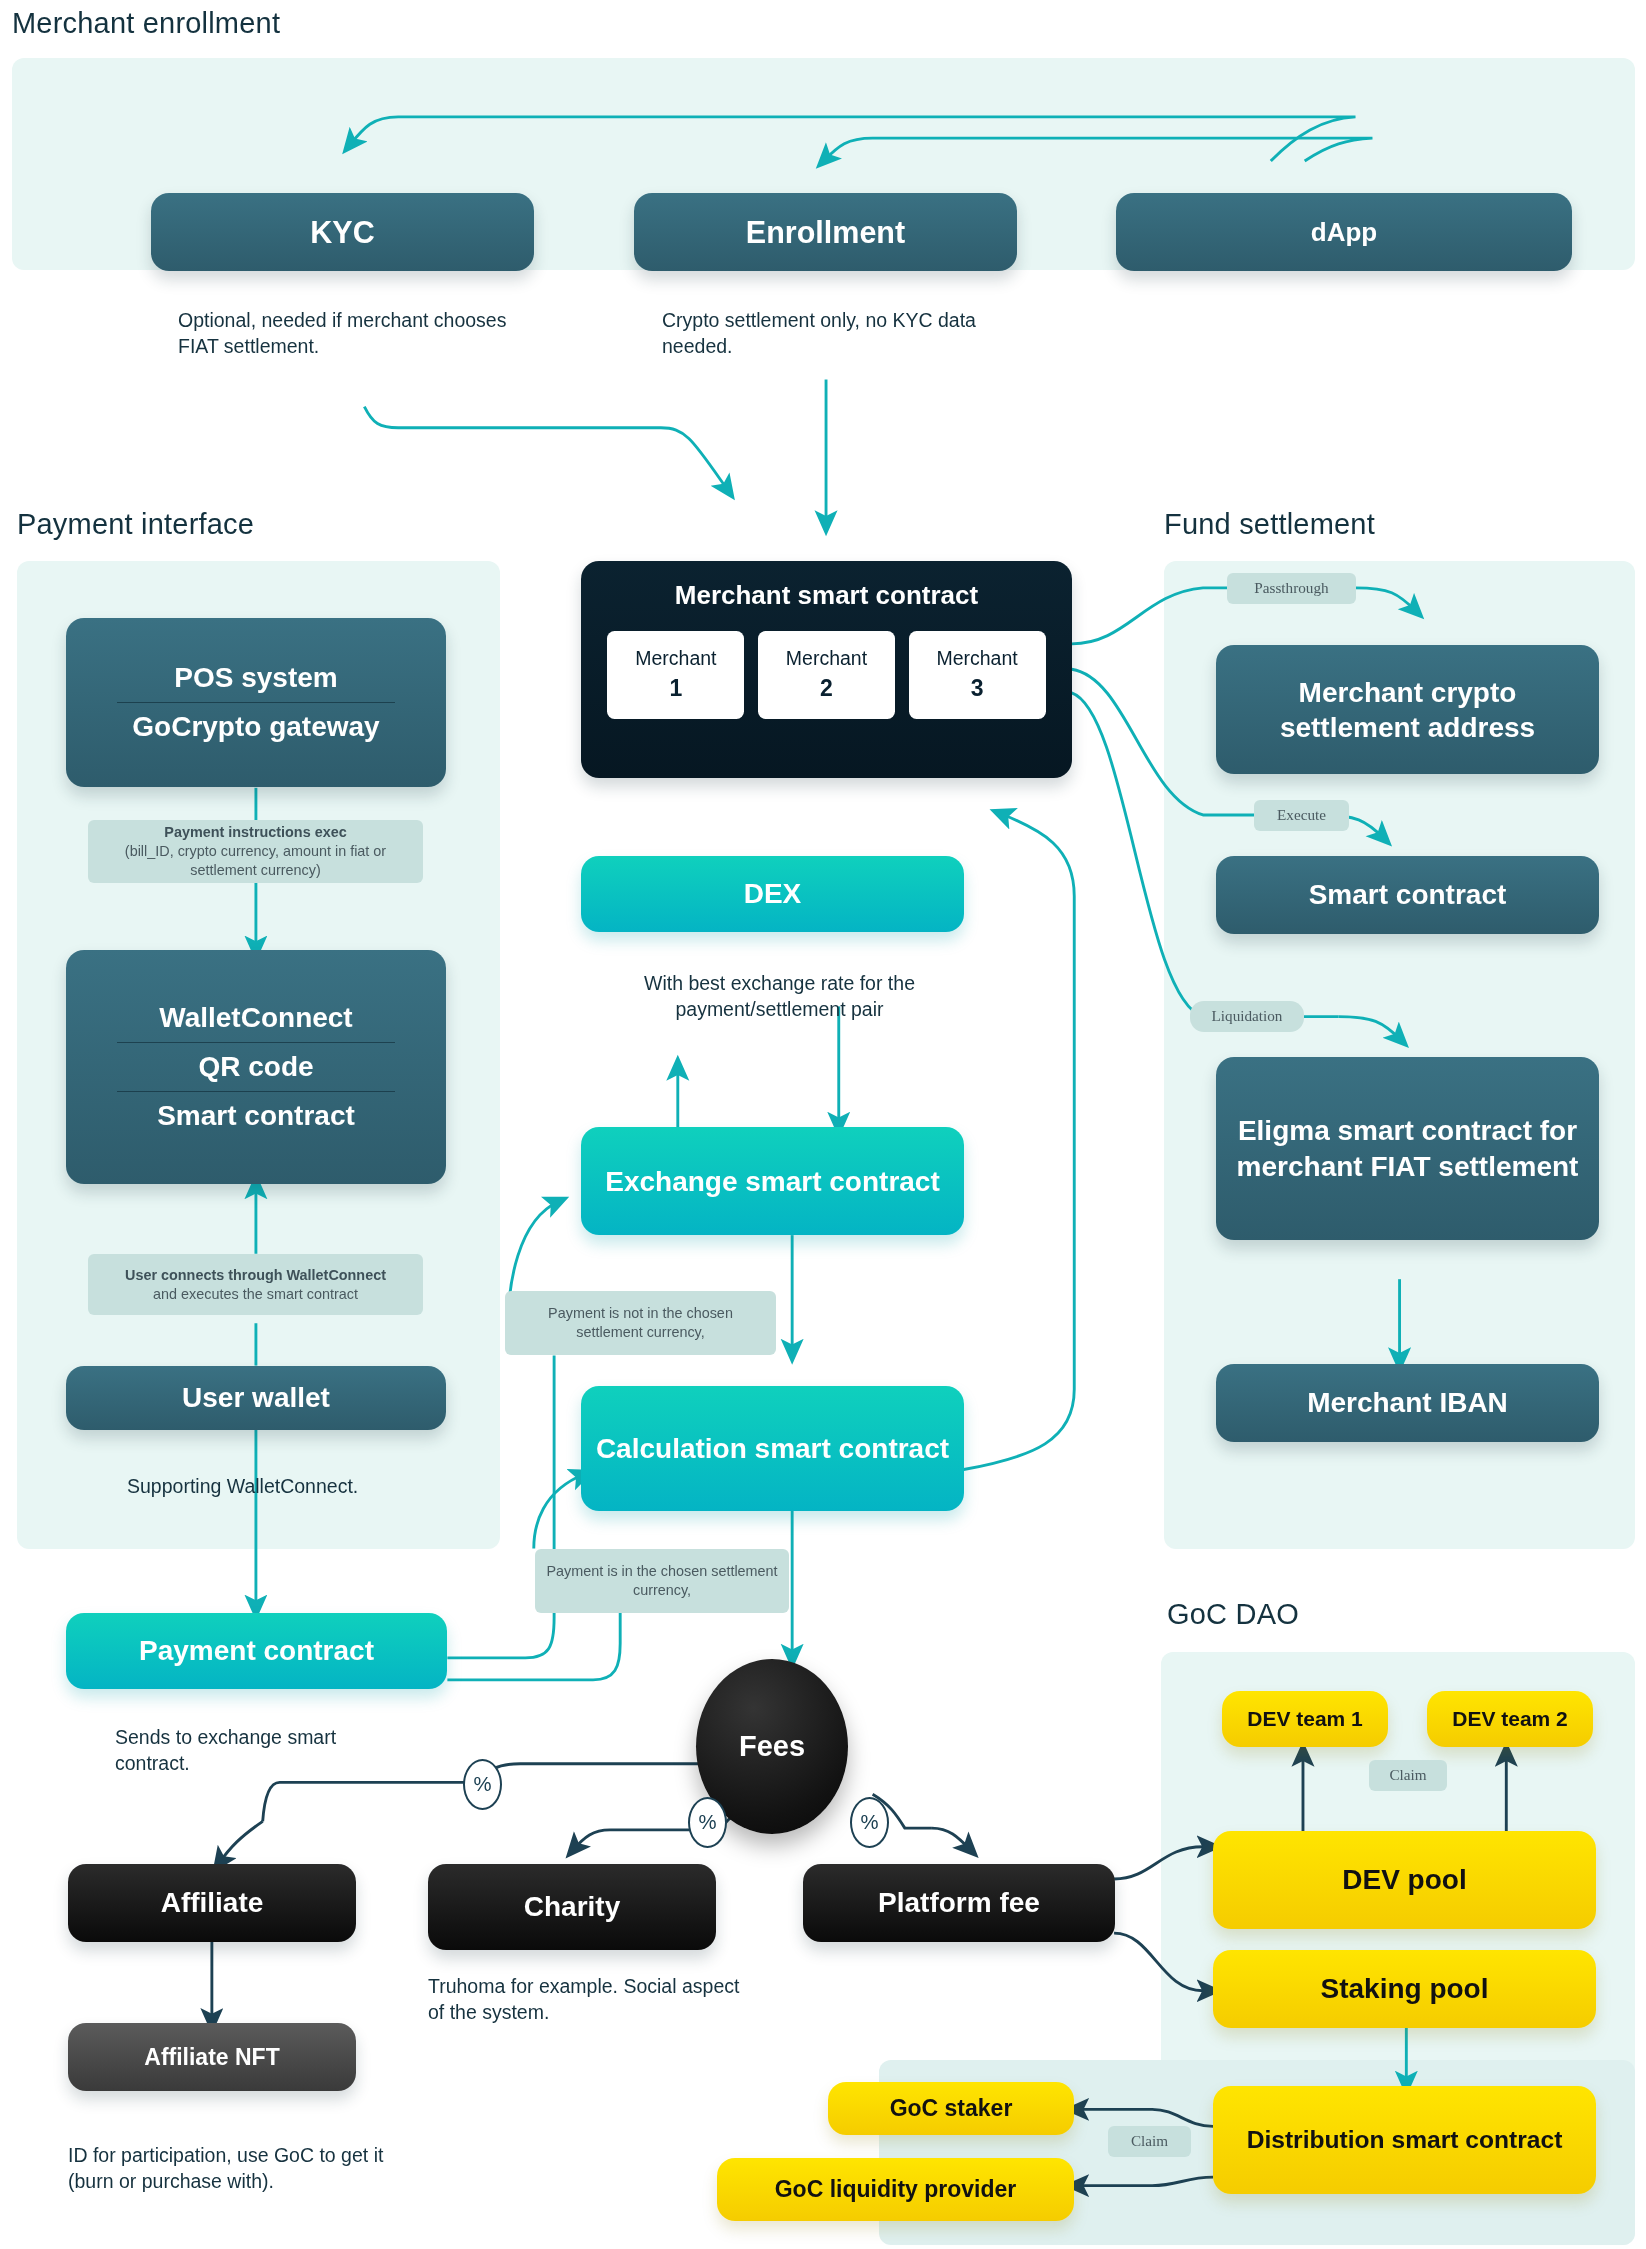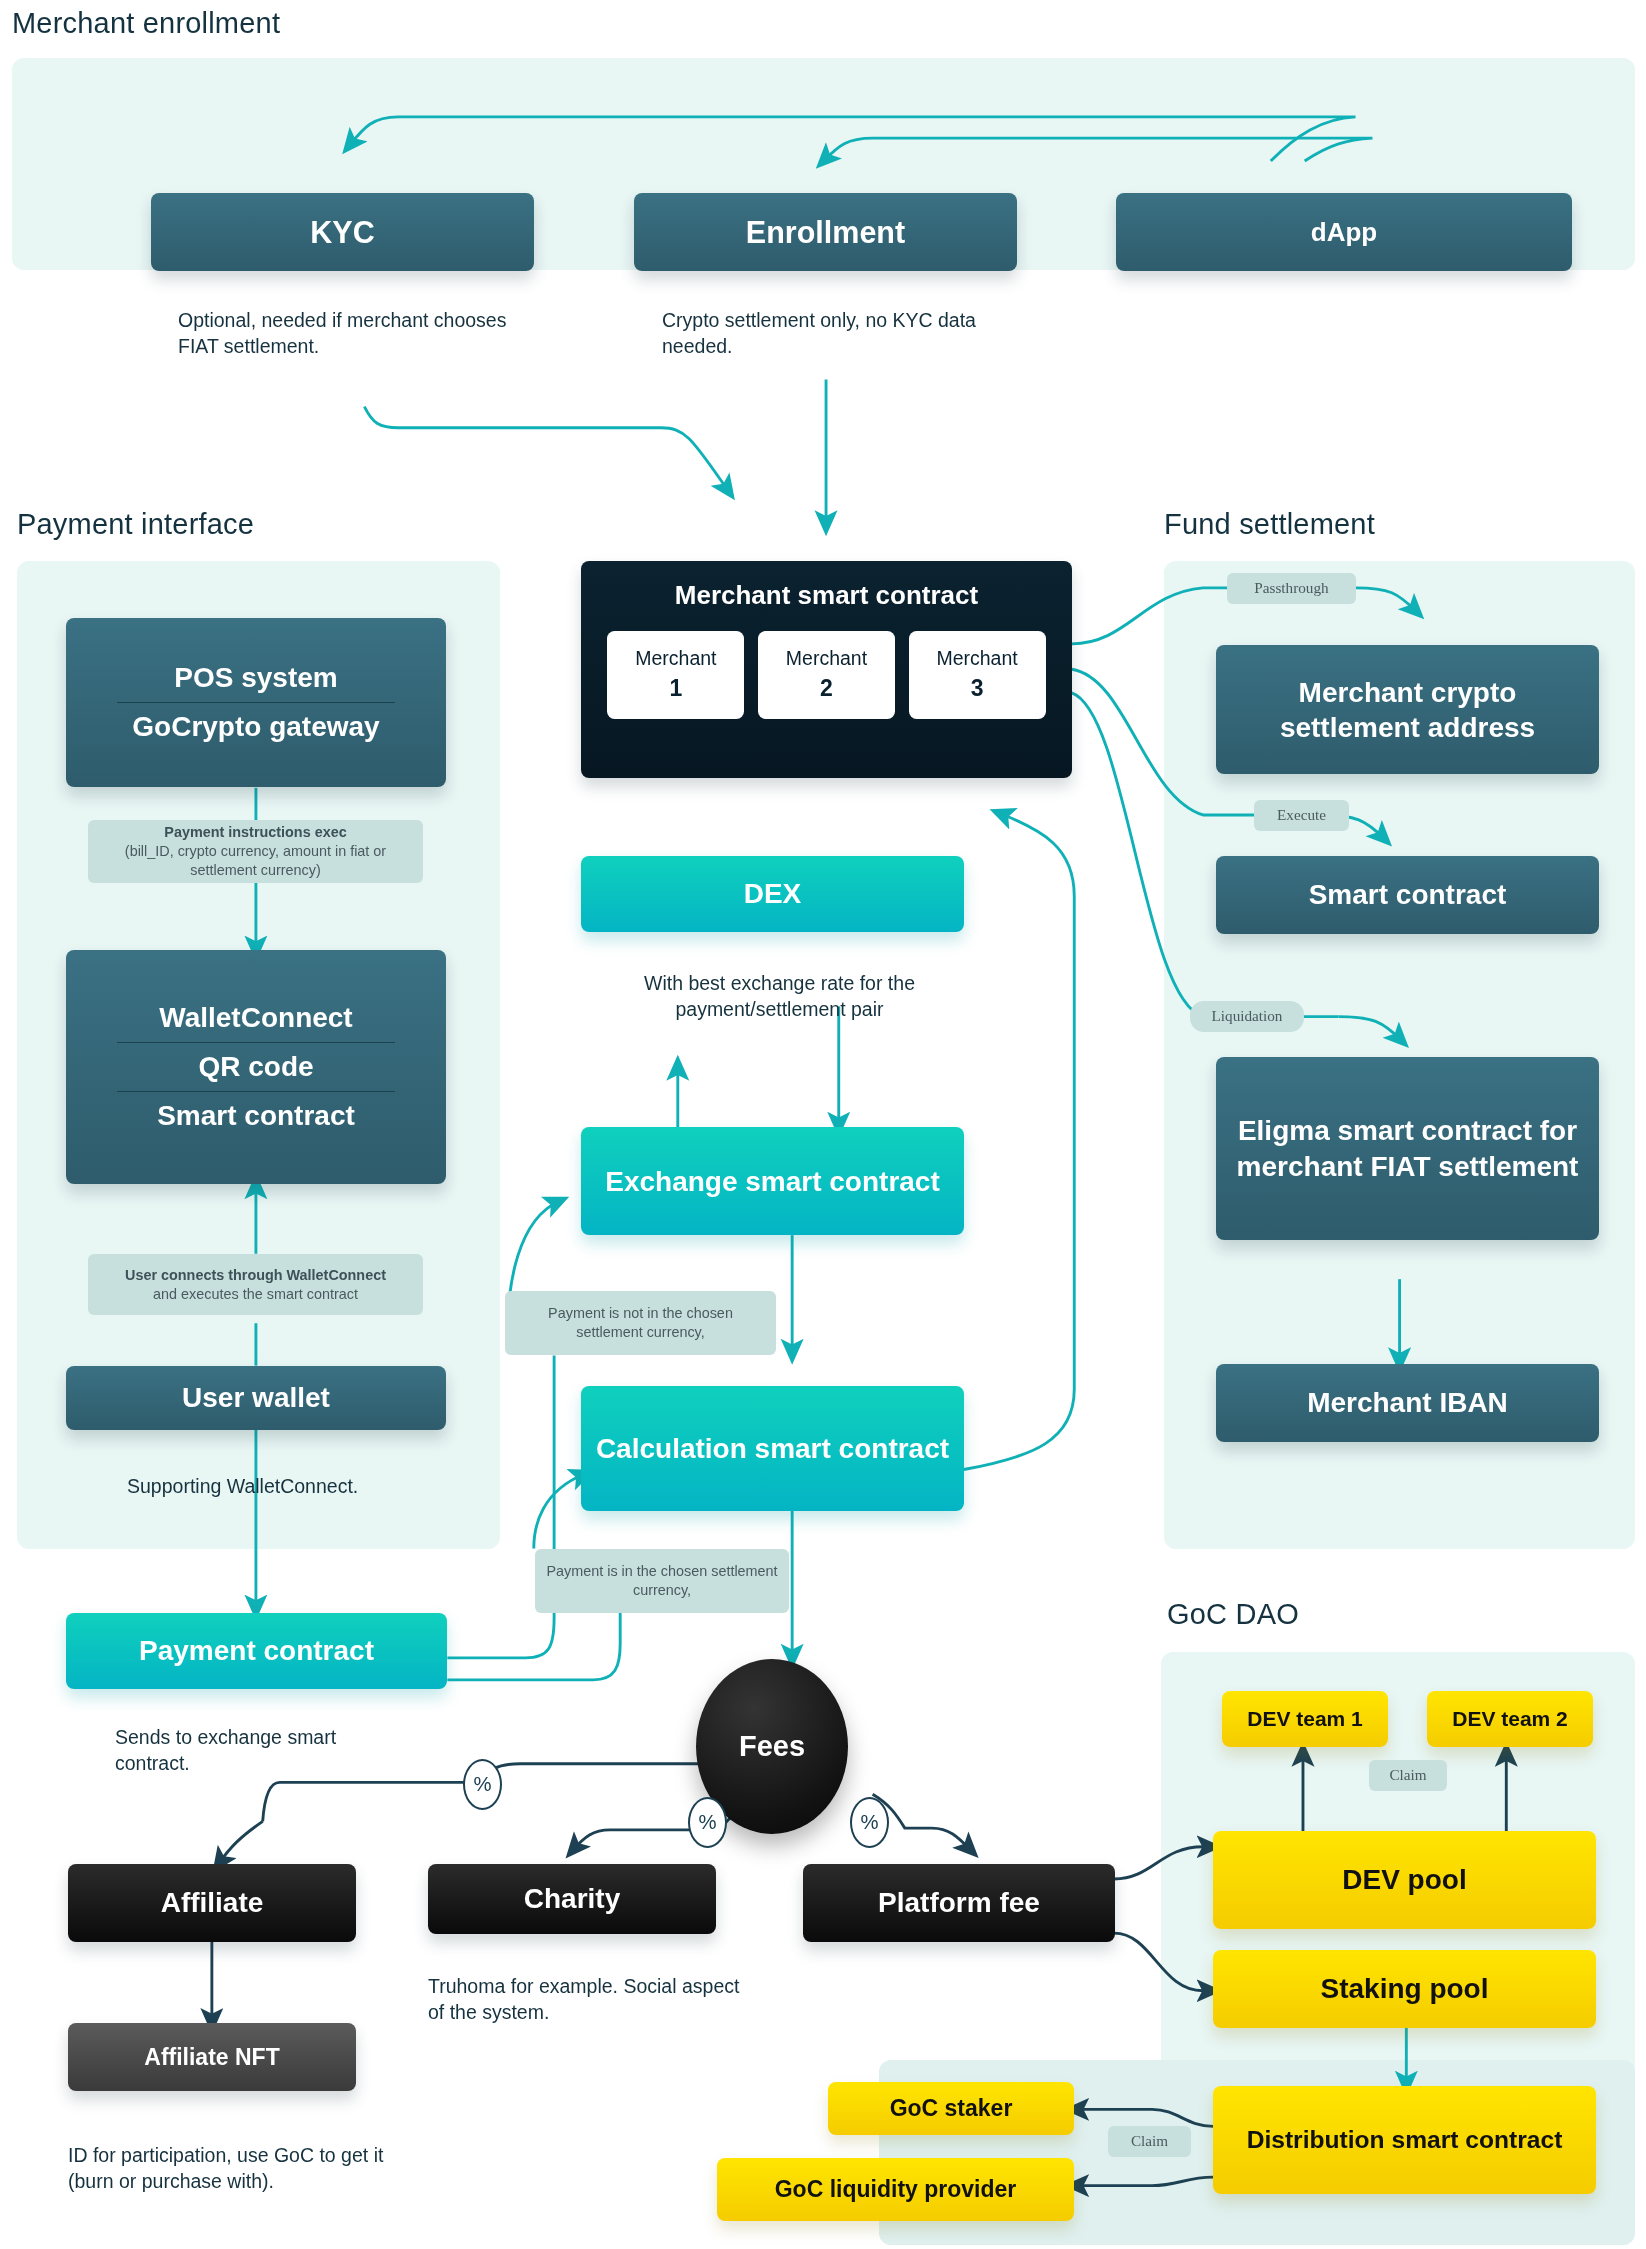--- a/index.html
+++ b/index.html
@@ -31,21 +31,21 @@
   
   svg.links {
     position: absolute; left: 0; top: 0;
     width: 1647px; height: 2250px;
     pointer-events: none;
   }
 
   
   .node {
     position: absolute;
-    border-radius: 8px;
+    border-radius: 18px;
     display: flex;
     flex-direction: column;
     align-items: center;
     justify-content: center;
     text-align: center;
     color: #ffffff;
     font-weight: bold;
     box-shadow: 0 8.5px 15.2px rgba(20,50,63,.18);
     padding: 5.1px 12px;
   }
@@ -338,21 +338,21 @@
   <div class="pct" style="left:688px; top:1797px;">
     <span>%</span>
   </div>
   <div class="pct" style="left:850px; top:1797px;">
     <span>%</span>
   </div>
 
   <div class="node black" style="left:68px; top:1864px; width:288px; height:78px; font-size:28px;">
     <span>Affiliate</span>
   </div>
-  <div class="node black" style="left:428px; top:1864px; width:288px; height:70px; font-size:28px;">
+  <div class="node black" style="left:428px; top:1864px; width:288px; height:86px; font-size:28px;">
     <span>Charity</span>
   </div>
   <div class="caption" style="left:428px; top:1974px; width:322px;">Truhoma for example. Social aspect of the system.</div>
 
   <div class="node black" style="left:803px; top:1864px; width:312px; height:78px; font-size:28px;">
     <span>Platform fee</span>
   </div>
 
   <div class="node grey" style="left:68px; top:2023px; width:288px; height:68px; font-size:23px;">
     <span>Affiliate NFT</span>

